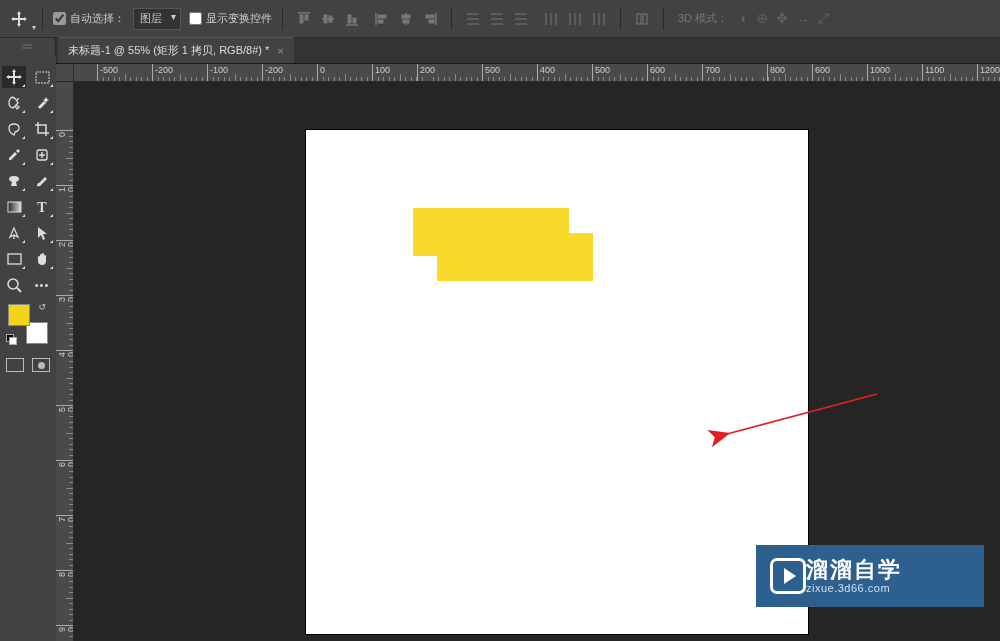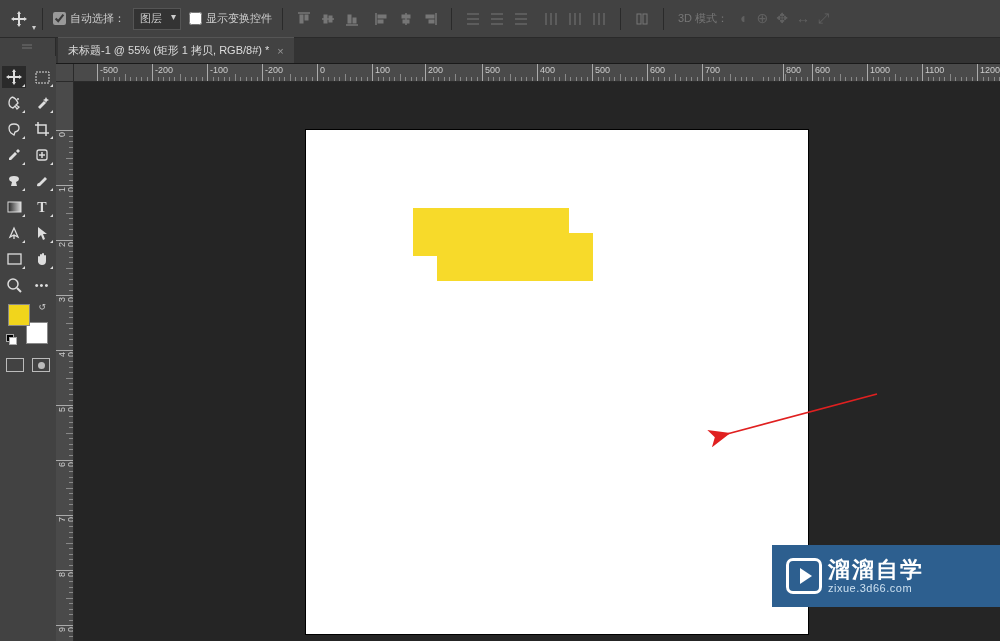--- a/index.html
+++ b/index.html
@@ -326,29 +326,29 @@
 
     
     .annotation-arrow {
       position: absolute;
       pointer-events: none;
     }
 
     
     .watermark {
       position: absolute;
-      right: 0;
+      right: 16px;
       bottom: 34px;
       width: 228px;
       height: 62px;
       background: #2d5f8f;
       display: flex;
       align-items: center;
       padding-left: 14px;
-      gap: 6px;
+      gap: 0;
     }
     .wm-play {
       width: 36px; height: 36px;
       border: 3px solid #fff;
       border-radius: 7px;
       display: flex;
       align-items: center;
       justify-content: center;
     }
     .wm-play::before {
@@ -735,21 +735,21 @@
       </div>
       <div class="minor" style="left: 303.5px;"></div>
       <div class="minor" style="left: 309px;"></div>
       <div class="minor" style="left: 314.5px;"></div>
       <div class="minor" style="left: 320px;"></div>
       <div class="minor" style="left: 325.5px; height: 7px;"></div>
       <div class="minor" style="left: 331px;"></div>
       <div class="minor" style="left: 336.5px;"></div>
       <div class="minor" style="left: 342px;"></div>
       <div class="minor" style="left: 347.5px;"></div>
-      <div class="tick" style="left: 351px;">
+      <div class="tick" style="left: 343px;">
         <span class="lbl">200</span>
       </div>
       <div class="minor" style="left: 358.5px;"></div>
       <div class="minor" style="left: 364px;"></div>
       <div class="minor" style="left: 369.5px;"></div>
       <div class="minor" style="left: 375px;"></div>
       <div class="minor" style="left: 380.5px; height: 7px;"></div>
       <div class="minor" style="left: 386px;"></div>
       <div class="minor" style="left: 391.5px;"></div>
       <div class="minor" style="left: 397px;"></div>
@@ -807,21 +807,21 @@
       </div>
       <div class="minor" style="left: 633.5px;"></div>
       <div class="minor" style="left: 639px;"></div>
       <div class="minor" style="left: 644.5px;"></div>
       <div class="minor" style="left: 650px;"></div>
       <div class="minor" style="left: 655.5px; height: 7px;"></div>
       <div class="minor" style="left: 661px;"></div>
       <div class="minor" style="left: 666.5px;"></div>
       <div class="minor" style="left: 672px;"></div>
       <div class="minor" style="left: 677.5px;"></div>
-      <div class="tick" style="left: 709px;">
+      <div class="tick" style="left: 693px;">
         <span class="lbl">800</span>
       </div>
       <div class="minor" style="left: 688.5px;"></div>
       <div class="minor" style="left: 694px;"></div>
       <div class="minor" style="left: 699.5px;"></div>
       <div class="minor" style="left: 705px;"></div>
       <div class="minor" style="left: 710.5px; height: 7px;"></div>
       <div class="minor" style="left: 716px;"></div>
       <div class="minor" style="left: 721.5px;"></div>
       <div class="minor" style="left: 727px;"></div>

